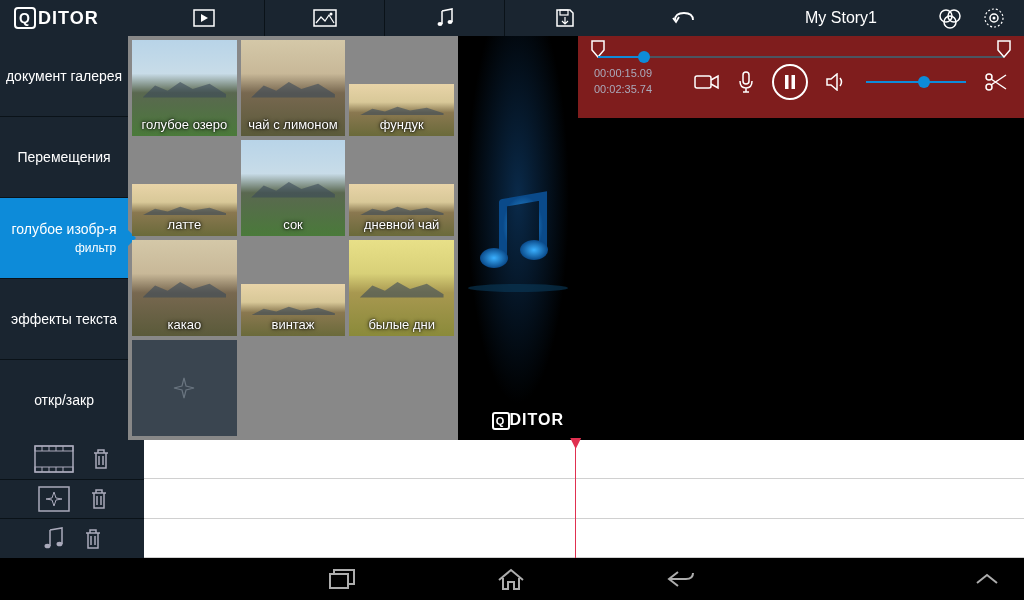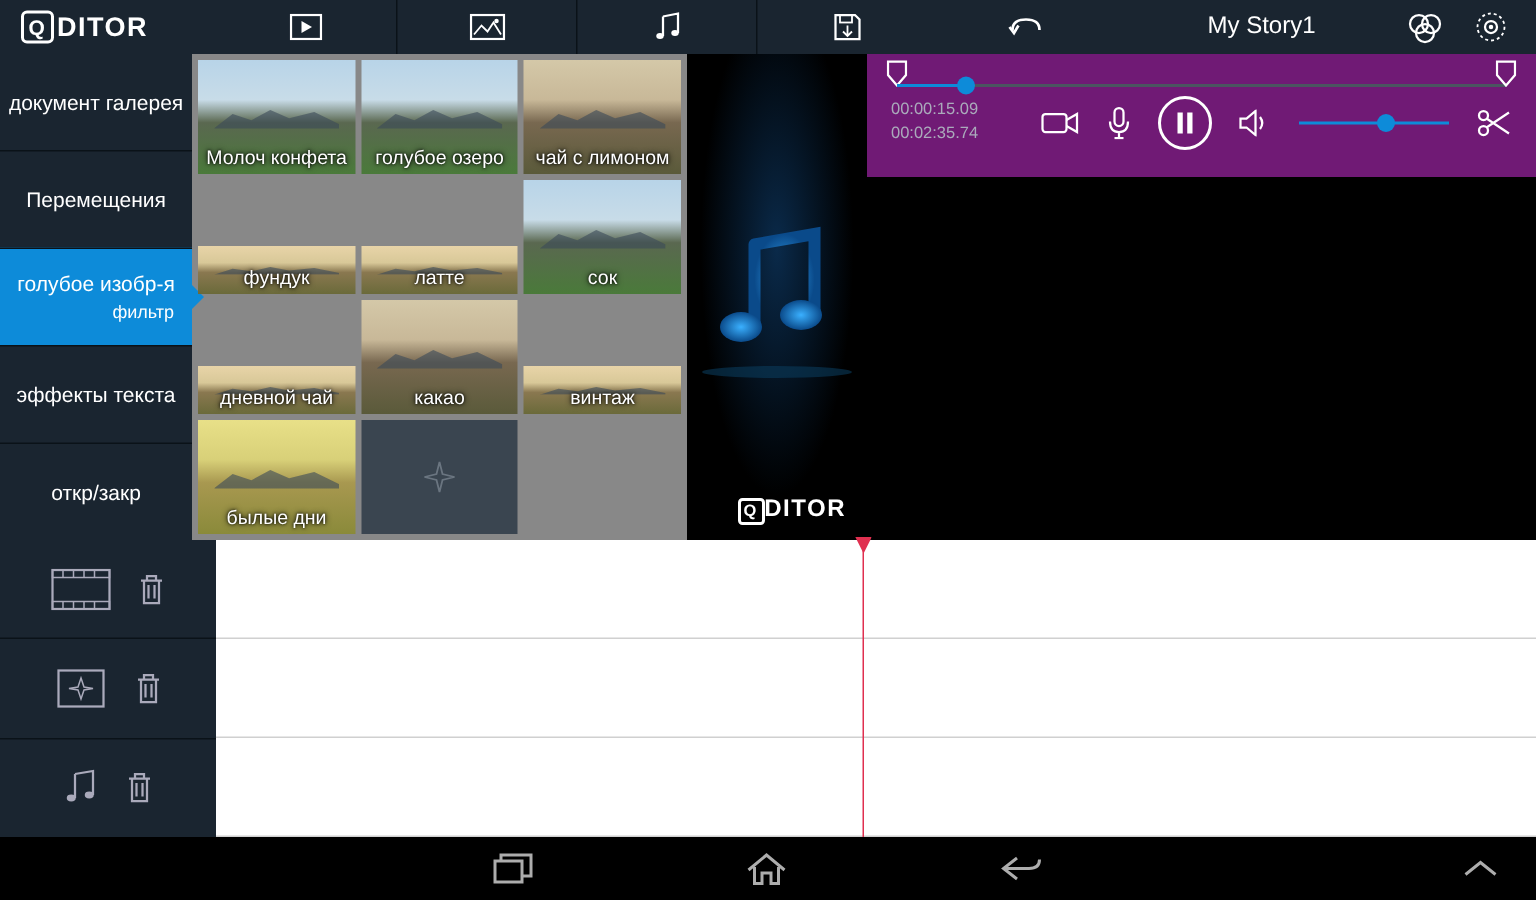--- a/index.html
+++ b/index.html
@@ -11,21 +11,21 @@
 .topbar { display: flex; height: 36px; background: #1a2530; align-items: center; }
 .logo { width: 144px; display: flex; align-items: center; padding-left: 14px; font-weight: bold; font-size: 18px; letter-spacing: 1px; }
 .logo .q { display: inline-flex; align-items: center; justify-content: center; width: 22px; height: 22px; border: 2px solid #fff; border-radius: 4px; margin-right: 2px; font-size: 14px; }
 .topbar-icons { display: flex; flex: 1; }
 .topbar-icon { width: 120px; display: flex; align-items: center; justify-content: center; cursor: pointer; height: 36px; }
 .topbar-icon.sep { border-left: 1px solid #0a1218; }
 .topbar-title { flex: 1; text-align: center; font-size: 16px; }
 .topbar-right { display: flex; gap: 20px; padding-right: 18px; align-items: center; }
 
 
-.main { display: flex; height: 324px; }
+.main { display: flex; height: 404px; }
 .sidebar { width: 144px; background: #1a2530; display: flex; flex-direction: column; }
 .sidebar-item { flex: 1; display: flex; flex-direction: column; align-items: center; justify-content: center; font-size: 14px; text-align: center; cursor: pointer; border-top: 1px solid #0a1218; padding: 4px; position: relative; }
 .sidebar-item.first { border-top: none; }
 .sidebar-item.active { background: #0d8bd9; }
 .sidebar-item.active::after { content: ''; position: absolute; right: -8px; top: 50%; transform: translateY(-50%); border-left: 8px solid #0d8bd9; border-top: 8px solid transparent; border-bottom: 8px solid transparent; }
 .sidebar-sub { font-size: 12px; text-align: right; width: 100%; padding-right: 8px; margin-top: 4px; }
 
 .filter-grid { width: 370px; background: #888; display: grid; grid-template-columns: repeat(3, 1fr); grid-template-rows: repeat(4, 1fr); gap: 4px; padding: 4px; }
 .filter-cell { position: relative; background: linear-gradient(to bottom, #b8d4e8 0%, #c8dce8 35%, #5a6850 55%, #4a7a3a 100%); overflow: hidden; cursor: pointer; }
 .filter-cell.tea { background: linear-gradient(to bottom, #d4c8a8 0%, #c8b898 35%, #786850 55%, #5a5a3a 100%); }
@@ -33,21 +33,21 @@
 .filter-cell.yellow { background: linear-gradient(to bottom, #e8e088 0%, #d8d078 35%, #a89850 55%, #8a8a3a 100%); }
 .filter-cell.empty { background: #3a4550; display: flex; align-items: center; justify-content: center; }
 .filter-mountain { position: absolute; bottom: 40%; left: 10%; right: 10%; height: 18%; background: #3a4a58; clip-path: polygon(0 100%, 15% 30%, 30% 60%, 45% 10%, 60% 50%, 80% 20%, 100% 80%, 100% 100%); opacity: 0.6; }
 .filter-label { position: absolute; bottom: 4px; left: 0; right: 0; text-align: center; font-size: 13px; color: #fff; text-shadow: 0 0 4px #000, 0 0 2px #000; }
 
 .preview { flex: 1; background: #000; display: flex; flex-direction: row; }
 .preview-video { flex: 1; position: relative; background: radial-gradient(ellipse at 50% 40%, #0a2a4a 0%, #000 60%); display: flex; align-items: center; justify-content: center; }
 .preview-watermark { position: absolute; bottom: 10px; right: 14px; font-size: 16px; font-weight: bold; letter-spacing: 1px; }
 .preview-watermark .q { display: inline-flex; align-items: center; justify-content: center; width: 18px; height: 18px; border: 2px solid #fff; border-radius: 3px; font-size: 11px; }
 
-.preview-controls { height: 82px; background: #701a75; display: flex; flex-direction: column; padding: 6px 16px 18px; }
+.preview-controls { height: 82px; background: #7f1d1d; display: flex; flex-direction: column; padding: 6px 16px 18px; }
 .seekbar { position: relative; height: 26px; }
 .seek-track { position: absolute; top: 14px; left: 4px; right: 4px; height: 2px; background: #4a5560; }
 .seek-fill { position: absolute; top: 14px; left: 4px; width: 12%; height: 2px; background: #0d8bd9; }
 .seek-thumb { position: absolute; top: 9px; left: 12%; width: 12px; height: 12px; background: #0d8bd9; border-radius: 50%; margin-left: -6px; }
 .seek-marker { position: absolute; top: -2px; width: 14px; height: 18px; }
 .seek-marker svg { width: 100%; height: 100%; }
 .seek-marker.left { left: -3px; }
 .seek-marker.right { right: -3px; }
 
 .control-row { display: flex; align-items: center; gap: 18px; height: 44px; }
@@ -152,24 +152,20 @@
       </div>
       <div class="sidebar-item">
         <span>эффекты текста</span>
       </div>
       <div class="sidebar-item">
         <span>откр/закр</span>
       </div>
     </div>
 
     <div class="filter-grid">
-      <div class="filter-cell">
-          <div class="filter-mountain"></div>
-          <div class="filter-label">Молоч конфета</div>
-        </div>
       <div class="filter-cell">
           <div class="filter-mountain"></div>
           <div class="filter-label">голубое озеро</div>
         </div>
       <div class="filter-cell tea">
           <div class="filter-mountain"></div>
           <div class="filter-label">чай с лимоном</div>
         </div>
       <div class="filter-cell warm">
           <div class="filter-mountain"></div>

